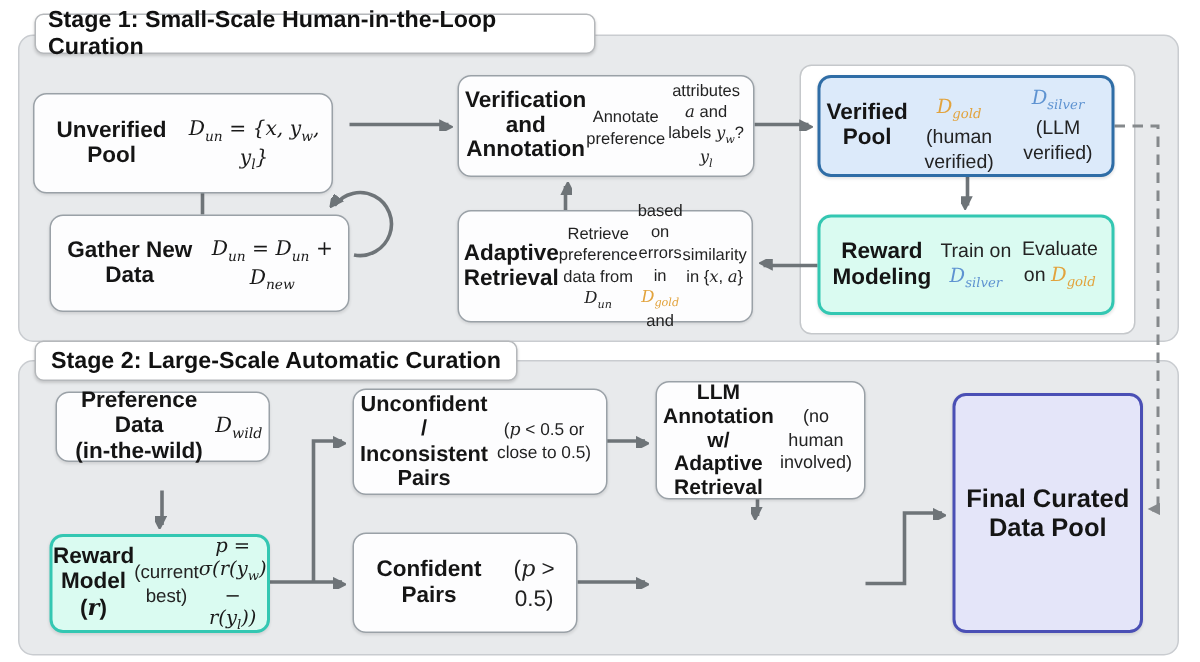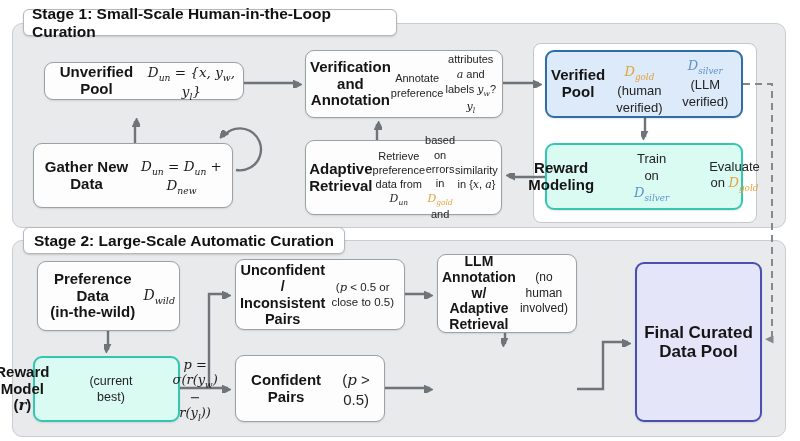--- a/index.html
+++ b/index.html
@@ -13,21 +13,21 @@
   svg.connectors{position:absolute;left:0;top:0;z-index:1;}
   .box{position:absolute;background:#fdfdfe;border:1.5px solid #9aa1a7;border-radius:9px;z-index:2;
        display:flex;flex-direction:row;align-items:center;justify-content:center;text-align:center;
        box-sizing:border-box;padding:2px 4px;box-shadow:0 1px 2px rgba(0,0,0,.10);}
   .box .title{font-weight:bold;font-size:15px;line-height:1.13;white-space:pre-line;color:#151515;}
   .box .sub{font-size:11px;color:#232323;line-height:1.3;}
   .math{font-family:"DejaVu Serif",serif;font-style:italic;}
   sub{font-size:0.68em;}
   .formula{font-size:13.5px;color:#1a1a1a;margin-top:3px;}
   .blue{background:#dceafa;border:2px solid #2f6da6;}
-  .mint{background:#dafbf1;border:2px solid #33c7b2;gap:40px;}
+  .mint{background:#dafbf1;border:2px solid #33c7b2;}
   .yellow{background:#fdf5db;border:2px solid #e7c467;}
   .purple{background:#e4e5f9;border:2px solid #4a4fb5;}
 </style>
 </head>
 <body>
 
 <div id="canvas">
 
   <div class="stage" style="left:12px;top:23px;width:774px;height:205px"></div>
   <div class="stage" style="left:12px;top:240px;width:774px;height:197px"></div>
@@ -57,21 +57,21 @@
       <path d="M505 327 V344" marker-end="url(#ah)"></path>
       <path d="M385 388 H430" marker-end="url(#ah)"></path>
       <path d="M577 389 H603 V342 H628" marker-end="url(#ah)"></path>
     </g>
     <path d="M743 84 H772 V340 H768" stroke="#85898C" stroke-width="2" fill="none" stroke-dasharray="7 5" marker-end="url(#ahd)"></path>
   </svg>
 
   <div class="stage-title" style="left:23px;top:9px;width:374px;height:27px">Stage 1: Small-Scale Human-in-the-Loop Curation</div>
   <div class="stage-title" style="left:23px;top:227px;width:322px;height:27px">Stage 2: Large-Scale Automatic Curation</div>
 
-  <div class="box" style="left:44px;top:62px;width:200px;height:38px">
+  <div class="box" style="left:22px;top:62px;width:200px;height:67px">
     <div class="title">Unverified Pool</div>
     <div class="formula math"><span>D</span><sub>un</sub><span> = {x, y</span><sub>w</sub><span>, y</span><sub>l</sub><span>}</span></div>
   </div>
 
   <div class="box" style="left:33px;top:143px;width:200px;height:65px">
     <div class="title">Gather New Data</div>
     <div class="formula math"><span>D</span><sub>un</sub><span> = D</span><sub>un</sub><span> + D</span><sub>new</sub></div>
   </div>
 
   <div class="box" style="left:305px;top:50px;width:198px;height:68px">
@@ -93,21 +93,21 @@
     <div class="sub" style="font-size:13px;margin-top:12px"><span class="math" style="color: rgb(226, 163, 61);">D</span><sub class="math" style="color: rgb(226, 163, 61);">gold</sub><span> (human verified)</span></div>
     <div class="sub" style="font-size:13px"><span class="math" style="color: rgb(94, 147, 209);">D</span><sub class="math" style="color: rgb(94, 147, 209);">silver</sub><span> (LLM verified)</span></div>
   </div>
 
   <div class="box mint" style="left:545px;top:143px;width:198px;height:67px">
     <div class="title">Reward Modeling</div>
     <div class="sub" style="font-size:13px;margin-top:2px"><span>Train on </span><span class="math" style="color: rgb(94, 147, 209);">D</span><sub class="math" style="color: rgb(94, 147, 209);">silver</sub></div>
     <div class="sub" style="font-size:13px"><span>Evaluate on </span><span class="math" style="color: rgb(226, 163, 61);">D</span><sub class="math" style="color: rgb(226, 163, 61);">gold</sub></div>
   </div>
 
-  <div class="box" style="left:37px;top:261px;width:143px;height:70px">
+  <div class="box" style="left:37px;top:261px;width:143px;height:47px">
     <div class="title">Preference Data
 (in-the-wild)</div>
     <div class="formula math" style="font-size:14px;margin-top:1px"><span>D</span><sub>wild</sub></div>
   </div>
 
   <div class="box mint" style="left:33px;top:356px;width:147px;height:66px">
     <div class="title"><span>Reward Model (</span><span class="math">r</span><span>)</span></div>
     <div class="sub" style="font-size:12.5px">(current best)</div>
     <div class="formula math" style="font-size:13px;margin-top:1px"><span>p = σ(r(y</span><sub>w</sub><span>) − r(y</span><sub>l</sub><span>))</span></div>
   </div>

